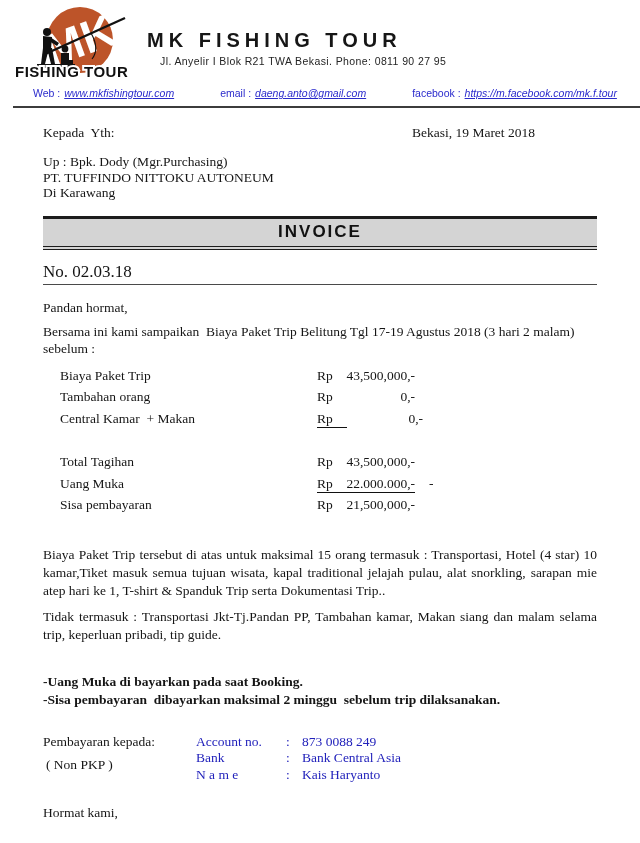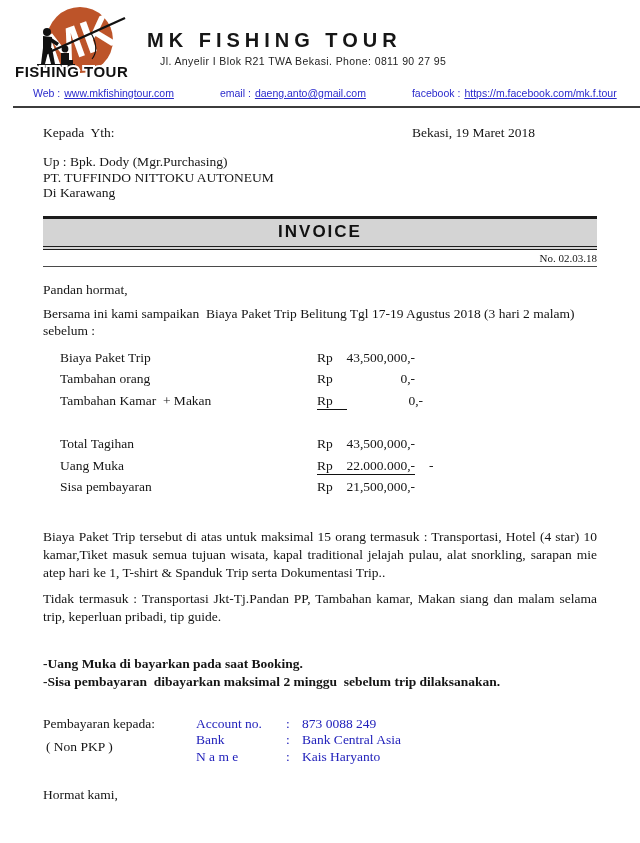--- a/index.html
+++ b/index.html
@@ -31,39 +31,39 @@
     font-family:"Liberation Sans", sans-serif;font-size:10.5px;letter-spacing:.4px;
     color:#242424;margin:3px 0 0 13px;
   }
   .contact-row{
     display:flex;margin:6px 0 0 20px;
     font-family:"Liberation Sans", sans-serif;font-size:10.5px;
     color:var(--link-color);align-items:baseline;
   }
   .contact-item{display:flex;align-items:baseline;}
   .contact-item + .contact-item{margin-left:46px;}
-  .contact-value{text-decoration:underline;margin-left:4px;cursor:pointer;}
+  .contact-value{text-decoration:underline;margin-left:4px;cursor:pointer;font-style:italic;}
   .header-rule{border:none;border-top:2px solid #3c3c3c;margin-top:7px;}
 
   
   .content{padding:0 43px;}
   .recipient-row{display:flex;justify-content:space-between;margin-top:17px;font-size:13.5px;}
   .date{margin-right:62px;}
   .recipient-block{margin-top:13px;font-size:13.5px;line-height:15.5px;}
 
   .invoice-bar{
     margin-top:15px;background:var(--bar-bg);
     border-top:3px solid #1c1c1c;border-bottom:4px double #1c1c1c;
     text-align:center;padding:3px 0 4px 0;
   }
   .invoice-title{
     font-family:"Liberation Sans", sans-serif;font-size:17px;font-weight:600;
     letter-spacing:2px;color:#111;
   }
-  .invoice-no{text-align:right;font-size:11px;margin-top:2px;}
+  .invoice-no{text-align:left;font-size:17px;margin-top:12px;}
   .invoice-no-rule{border:none;border-top:1px solid #4a4a4a;margin-top:2px;}
 
   .greeting{margin-top:15px;font-size:13.5px;}
   .intro{margin-top:7px;font-size:13.5px;line-height:17.5px;}
 
   
   .charges{margin-top:10px;font-size:13.5px;}
   .charge-row{display:flex;align-items:baseline;height:21.5px;}
   .charge-label{width:257px;flex:none;margin-left:17px;}
   .charge-rp{width:22px;flex:none;}
@@ -180,21 +180,21 @@
         <span class="charge-label pre">Biaya Paket Trip</span>
         <span class="charge-rp">Rp</span>
         <span class="charge-amount">43,500,000,-</span>
       </div>
       <div class="charge-row">
         <span class="charge-label pre">Tambahan orang</span>
         <span class="charge-rp">Rp</span>
         <span class="charge-amount">0,-</span>
       </div>
       <div class="charge-row">
-        <span class="charge-label pre">Tambahan Kamar  + Makan</span>
+        <span class="charge-label pre">Central Kamar  + Makan</span>
         <span class="charge-rp rp-underlined">Rp</span>
         <span class="charge-amount">0,-</span>
       </div>
 
       <div class="spacer-row"></div>
 
       <div class="charge-row bold">
         <span class="charge-label">Total Tagihan</span>
         <span class="charge-rp">Rp</span>
         <span class="charge-amount">43,500,000,-</span>

